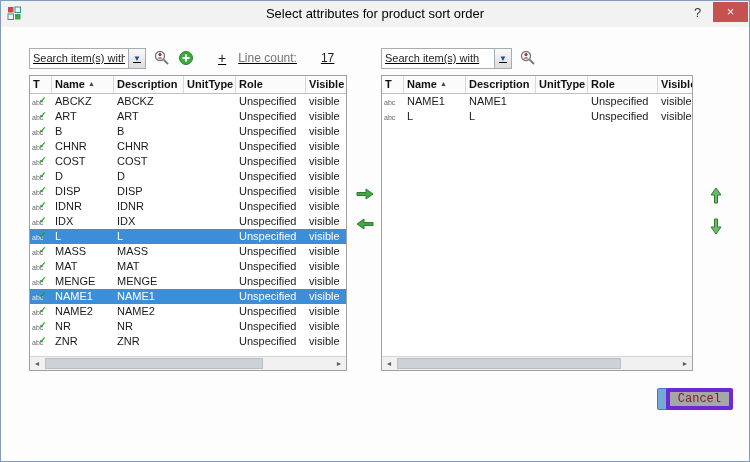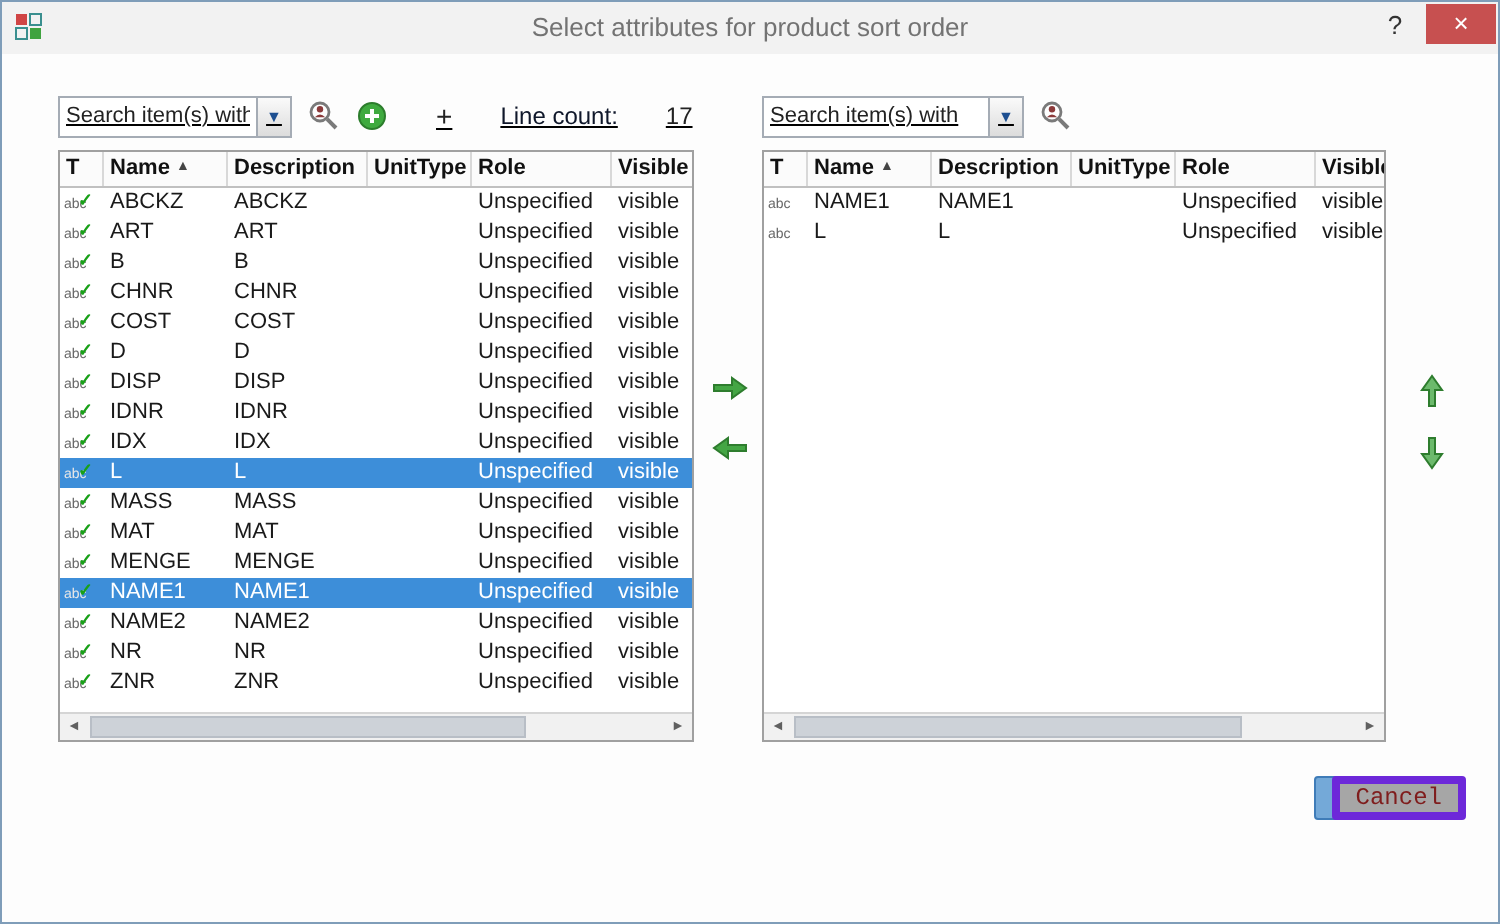--- a/index.html
+++ b/index.html
@@ -6,39 +6,39 @@
   html,body { background:#e8e8e8; }
   body { font-family:"Liberation Sans", sans-serif; }
 
   .dialog { position:relative; width:750px; height:462px; background:#fdfdfd;
             border:1px solid #7f9db9; overflow:hidden; }
 
   
   .titlebar { position:absolute; left:0; top:0; right:0; height:26px; background:#f2f2f2; }
   .app-icon { position:absolute; left:6px; top:5px; width:15px; height:15px; }
   .title { position:absolute; left:0; right:0; top:0; height:26px; line-height:26px;
-           text-align:center; font-size:13px; color:#737373; }
+           text-align:center; font-size:13px; color:#000000; }
   .help-btn { position:absolute; right:38px; top:1px; width:27px; height:20px;
               background:#f2f2f2; border:none; font-size:13px; color:#333; cursor:pointer; }
   .close-btn { position:absolute; right:1px; top:1px; width:35px; height:20px;
                background:#c75050; border:none; color:#fff; font-size:13px; line-height:18px; cursor:pointer; }
 
   
   .toolbar { position:absolute; top:46px; height:22px; display:flex; align-items:center;text-decoration:underline; }
   .toolbar-left  { left:28px; }
   .toolbar-right { left:380px; }
   .combo { display:flex; height:21px; border:1px solid #a5acb5; background:#fff; }
   .combo input { border:none; outline:none; width:98px; font-size:11px; padding:0 3px;
                  font-family:"Liberation Sans", sans-serif; color:#222; }
   .toolbar-right .combo input { width:112px; }
   .dd-btn { width:17px; border:none; border-left:1px solid #a5acb5;
             background:linear-gradient(#fafafa,#dcdcdc); color:#1d4f91; font-size:8px; cursor:pointer; }
   .tool-icon { display:inline-block; width:16px; height:16px; margin-left:8px; cursor:pointer; }
   .plus-label { margin-left:24px; font-size:14px; color:#222; cursor:pointer; }
-  .lc-label { margin-left:24px; font-size:12px; color:#0f172a; }
+  .lc-label { margin-left:12px; font-size:12px; color:#737373; }
   .lc-value { margin-left:24px; font-size:12px; color:#222; }
 
   
   .gridbox { position:absolute; top:74px; height:296px; border:1px solid #a0a0a0;
              background:#fff; overflow:hidden; }
   .gridbox.left  { left:28px;  width:318px; }
   .gridbox.right { left:380px; width:312px; }
   .thead, .trow { display:grid; grid-template-columns:22px 62px 70px 52px 70px 80px; }
   .thead { height:18px; background:#fbfbfb; border-bottom:1px solid #c0c0c0; }
   .hcell { font-size:11px; font-weight:bold; color:#111; padding:2px 0 0 3px;

